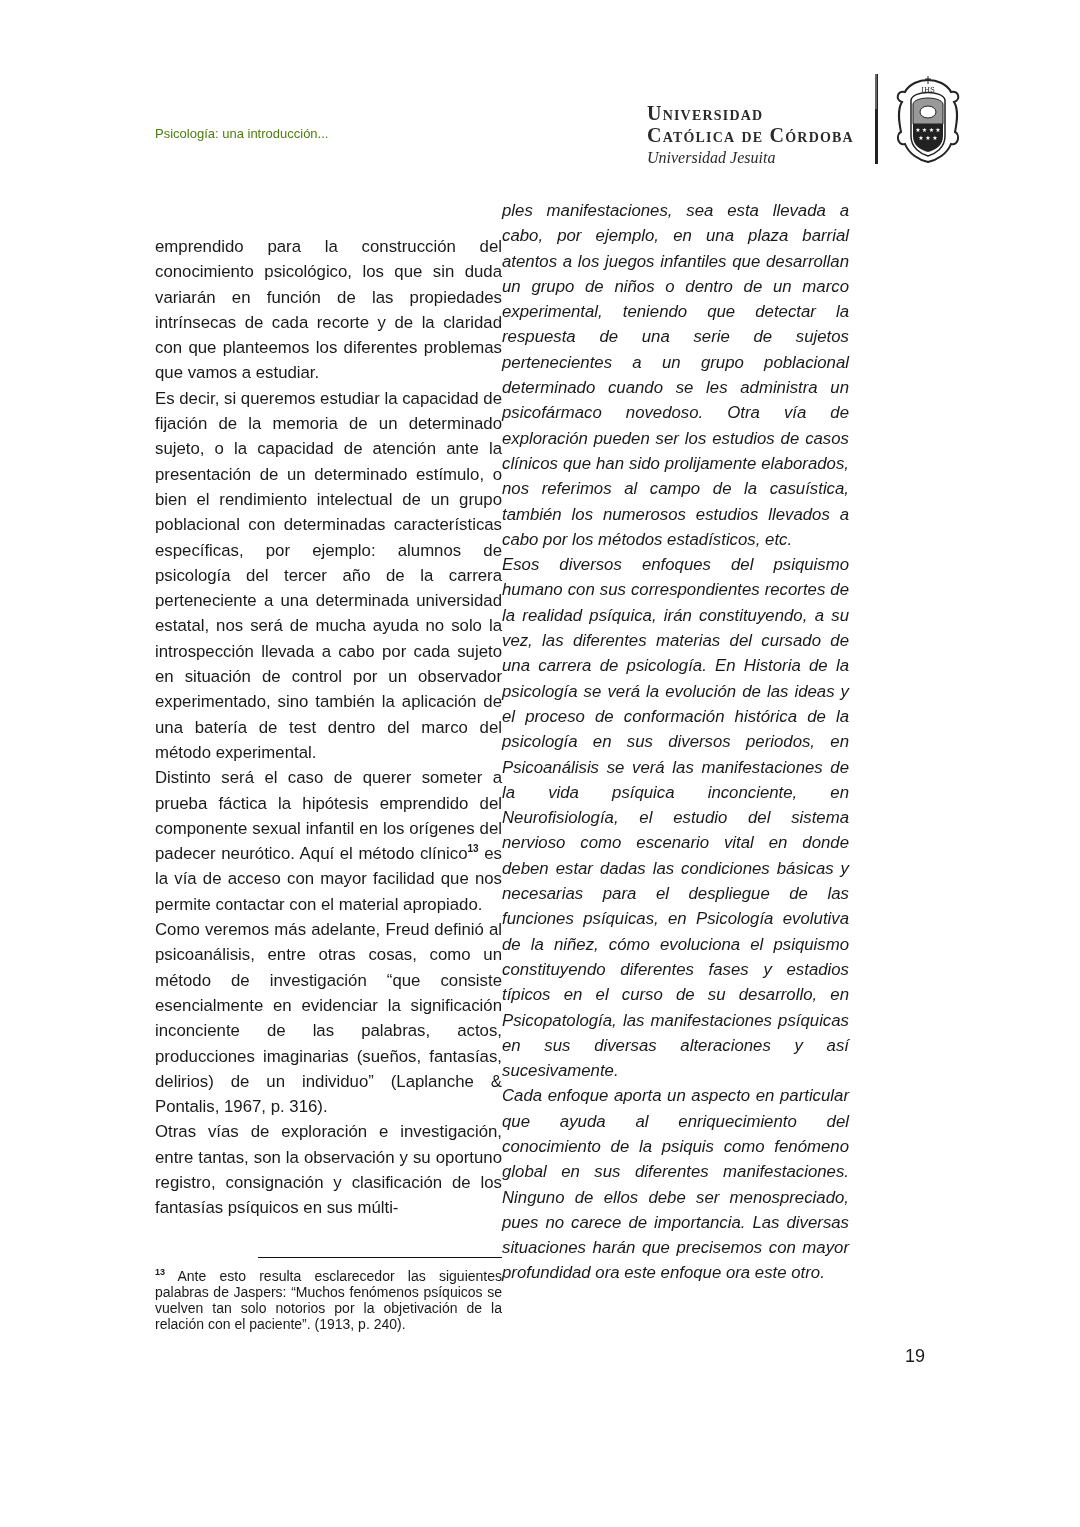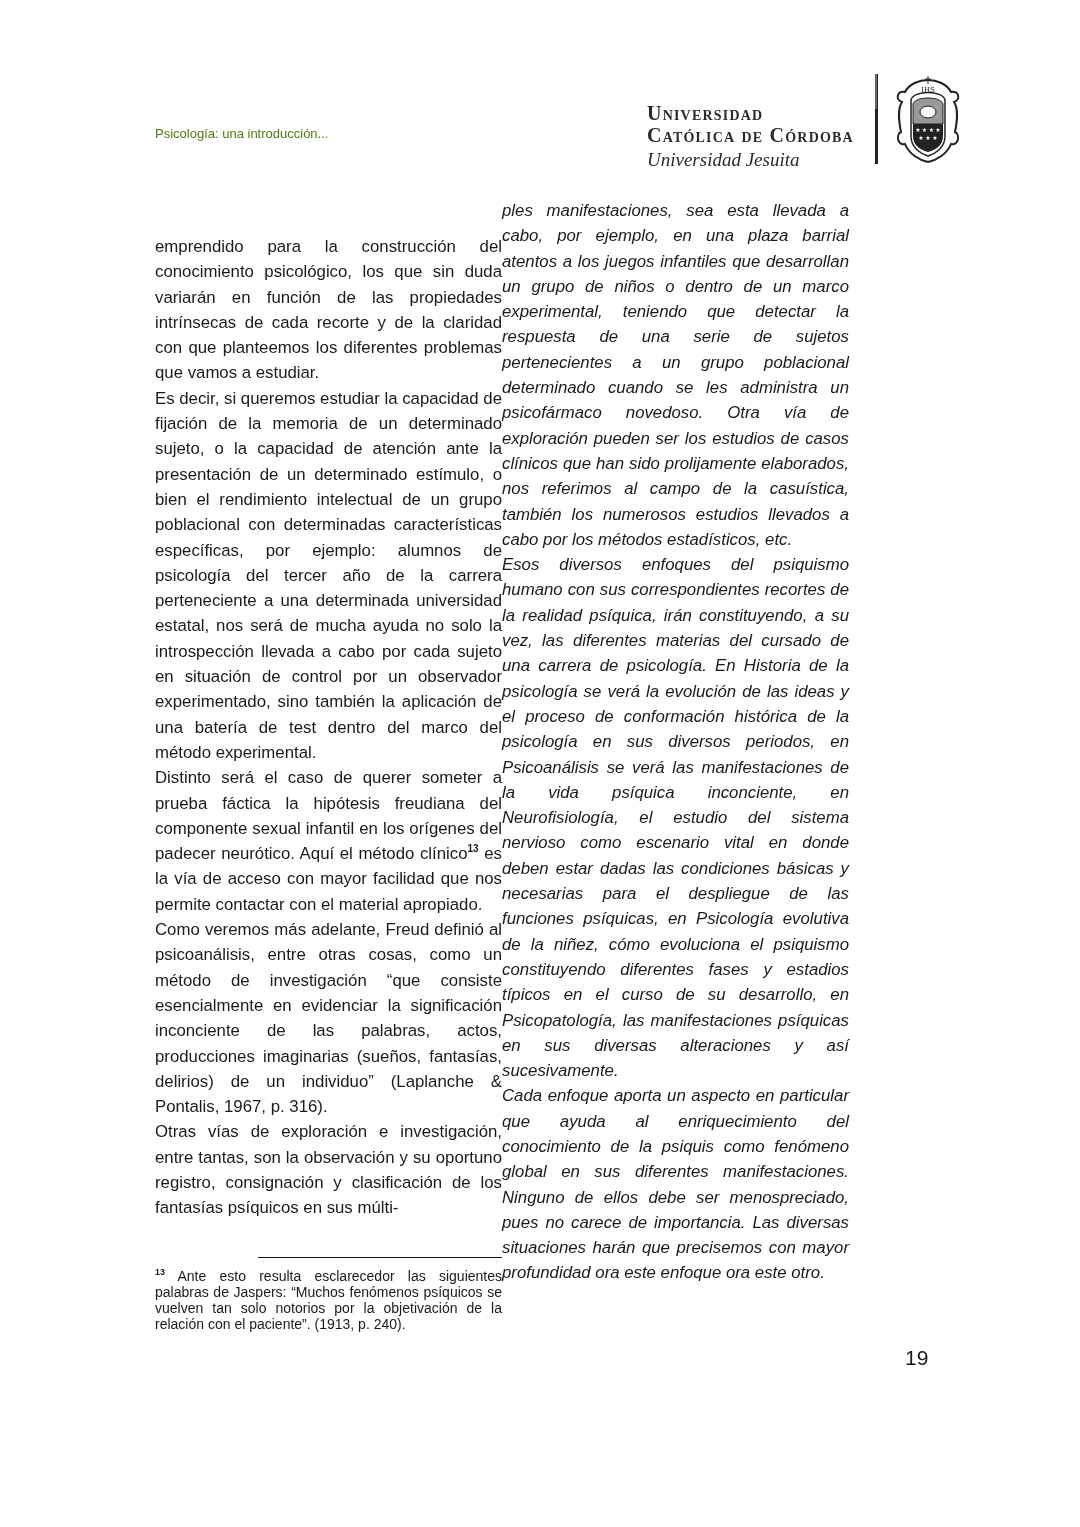--- a/index.html
+++ b/index.html
@@ -1,32 +1,32 @@
 <!DOCTYPE html>
 <html><head>
 <meta charset="utf-8">
 <style>
   html, body { margin: 0; padding: 0; background: #ffffff; }
   body { width: 1080px; height: 1527px; position: relative; overflow: hidden; font-family: "Liberation Sans", sans-serif; color: #1a1a1a; }
   .running-head { position: absolute; left: 155px; top: 126px; font-size: 13px; color: #4d7c0f; }
   .brand { position: absolute; left: 647px; top: 102px; font-family: "Liberation Serif", serif; color: #2a2a2a; }
   .brand .l1, .brand .l2 { font-weight: bold; font-variant: small-caps; letter-spacing: 1.2px; font-size: 20px; line-height: 22px; }
-  .brand .l3 { font-style: italic; font-size: 19px; margin-top: 3px; }
+  .brand .l3 { font-style: italic; font-size: 16px; margin-top: 3px; }
   .vbar { position: absolute; left: 875px; top: 74px; width: 3px; height: 90px; background: #222; }
   .vbar-thin { position: absolute; left: 875px; top: 74px; width: 2px; height: 35px; background: #666; }
   .crest { position: absolute; left: 893px; top: 70px; width: 70px; height: 96px; }
   .col { position: absolute; top: 198px; width: 347px; font-size: 16.8px; line-height: 25.3px; text-align: justify; }
   .col p { margin: 0; }
   .col-left { left: 155px; margin-top: 36px; }
   .col-right { left: 502px; font-style: italic; }
   sup { font-size: 10px; line-height: 0; font-weight: bold; }
   .fn-rule { position: absolute; left: 258px; top: 1257px; width: 244px; height: 1px; background: #111; }
   .footnote { position: absolute; left: 155px; top: 1268px; width: 347px; font-size: 14px; line-height: 16px; text-align: justify; }
   .footnote sup { font-size: 9px; }
-  .page-number { position: absolute; left: 905px; top: 1346px; font-size: 21px; }
+  .page-number { position: absolute; left: 905px; top: 1346px; font-size: 18px; }
 </style>
 </head>
 <body>
 
 <div class="running-head">Psicología: una introducción...</div>
 
 <div class="brand">
   <div class="l1">Universidad</div>
   <div class="l2">Católica de Córdoba</div>
   <div class="l3">Universidad Jesuita</div>
@@ -50,21 +50,21 @@
       <text x="45" y="62">★</text>
     <text x="28" y="70">★</text>
       <text x="35" y="70">★</text>
       <text x="42" y="70">★</text>
   </g>
 </svg>
 
 <div class="col col-left">
   <p>emprendido para la construcción del conocimiento psicológico, los que sin duda variarán en función de las propiedades intrínsecas de cada recorte y de la claridad con que planteemos los diferentes problemas que vamos a estudiar.</p>
   <p>Es decir, si queremos estudiar la capacidad de fijación de la memoria de un determinado sujeto, o la capacidad de atención ante la presentación de un determinado estímulo, o bien el rendimiento intelectual de un grupo poblacional con determinadas características específicas, por ejemplo: alumnos de psicología del tercer año de la carrera perteneciente a una determinada universidad estatal, nos será de mucha ayuda no solo la introspección llevada a cabo por cada sujeto en situación de control por un observador experimentado, sino también la aplicación de una batería de test dentro del marco del método experimental.</p>
-  <p><span>Distinto será el caso de querer someter a prueba fáctica la hipótesis freudiana del componente sexual infantil en los orígenes del padecer neurótico. Aquí el método clínico</span><sup>13</sup><span> es la vía de acceso con mayor facilidad que nos permite contactar con el material apropiado.</span></p>
+  <p><span>Distinto será el caso de querer someter a prueba fáctica la hipótesis emprendido del componente sexual infantil en los orígenes del padecer neurótico. Aquí el método clínico</span><sup>13</sup><span> es la vía de acceso con mayor facilidad que nos permite contactar con el material apropiado.</span></p>
   <p>Como veremos más adelante, Freud definió al psicoanálisis, entre otras cosas, como un método de investigación “que consiste esencialmente en evidenciar la significación inconciente de las palabras, actos, producciones imaginarias (sueños, fantasías, delirios) de un individuo” (Laplanche &amp; Pontalis, 1967, p. 316).</p>
   <p>Otras vías de exploración e investigación, entre tantas, son la observación y su oportuno registro, consignación y clasificación de los fantasías psíquicos en sus múlti-</p>
 </div>
 
 <div class="col col-right">
   <p>ples manifestaciones, sea esta llevada a cabo, por ejemplo, en una plaza barrial atentos a los juegos infantiles que desarrollan un grupo de niños o dentro de un marco experimental, teniendo que detectar la respuesta de una serie de sujetos pertenecientes a un grupo poblacional determinado cuando se les administra un psicofármaco novedoso. Otra vía de exploración pueden ser los estudios de casos clínicos que han sido prolijamente elaborados, nos referimos al campo de la casuística, también los numerosos estudios llevados a cabo por los métodos estadísticos, etc.</p>
   <p>Esos diversos enfoques del psiquismo humano con sus correspondientes recortes de la realidad psíquica, irán constituyendo, a su vez, las diferentes materias del cursado de una carrera de psicología. En Historia de la psicología se verá la evolución de las ideas y el proceso de conformación histórica de la psicología en sus diversos periodos, en Psicoanálisis se verá las manifestaciones de la vida psíquica inconciente, en Neurofisiología, el estudio del sistema nervioso como escenario vital en donde deben estar dadas las condiciones básicas y necesarias para el despliegue de las funciones psíquicas, en Psicología evolutiva de la niñez, cómo evoluciona el psiquismo constituyendo diferentes fases y estadios típicos en el curso de su desarrollo, en Psicopatología, las manifestaciones psíquicas en sus diversas alteraciones y así sucesivamente.</p>
   <p>Cada enfoque aporta un aspecto en particular que ayuda al enriquecimiento del conocimiento de la psiquis como fenómeno global en sus diferentes manifestaciones. Ninguno de ellos debe ser menospreciado, pues no carece de importancia. Las diversas situaciones harán que precisemos con mayor profundidad ora este enfoque ora este otro.</p>
 </div>
 

